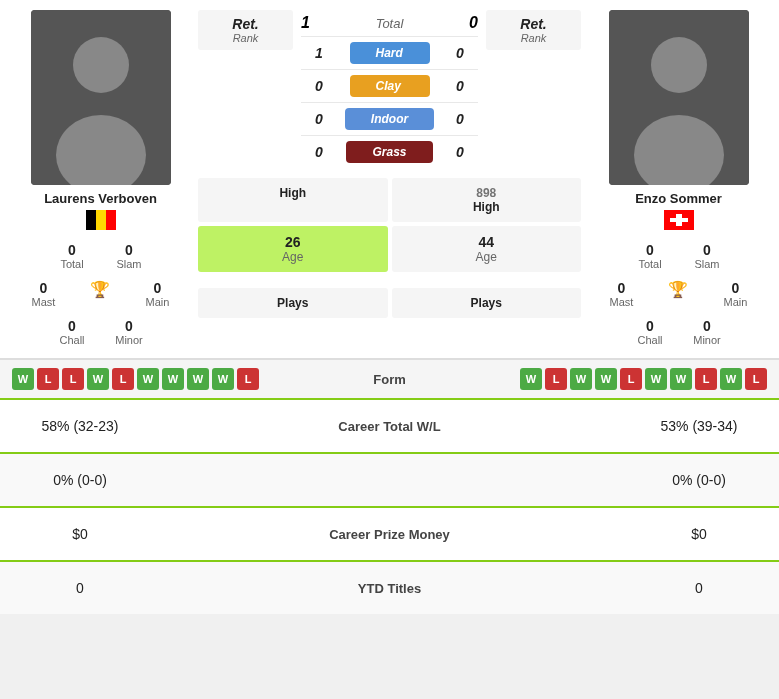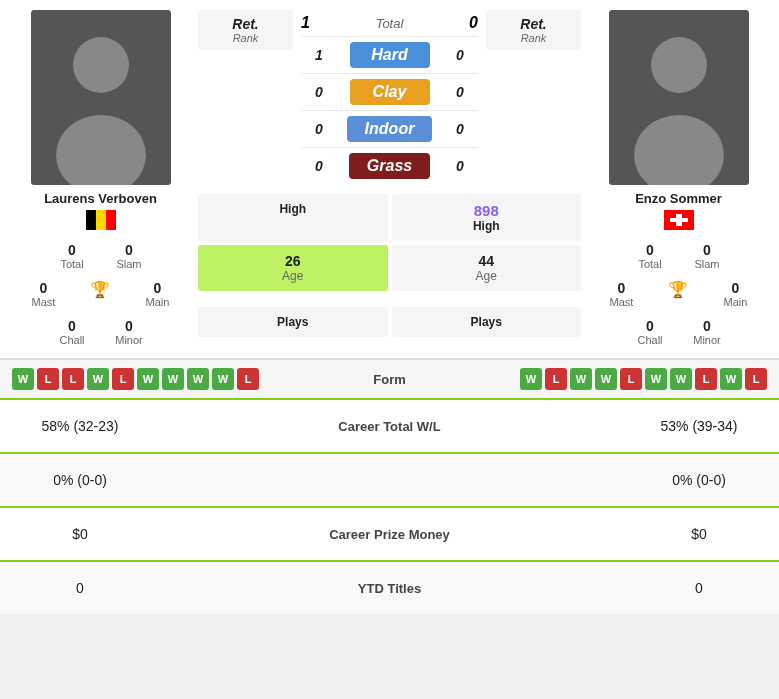--- a/index.html
+++ b/index.html
@@ -65,25 +65,24 @@
     }
 
     .flag {
       margin: 4px auto;
       display: flex;
       justify-content: center;
     }
 
     .surface-badge {
       border-radius: 4px;
-      padding: 4px 18px;
+      padding: 4px 26px;
       color: #fff;
-      font-size: 16px;
-      font-weight: bold;
-      text-align: center;
+      font-size: 12px;
+      font-weight: bold;
       min-width: 80px;
     }
 
     .surface-hard { background: #4a90d9; }
     .surface-clay { background: #e8a020; }
     .surface-indoor { background: #5a8fd8; }
     .surface-grass { background: #7f1d1d; }
 
     
     .match-area {
@@ -308,21 +307,21 @@
           <div style="font-size:11px; color:#666;">Rank</div>
         </div>
       </div>
 
       <div style="display:flex; justify-content:space-between; gap:4px; margin-top:4px;">
         <div style="background:#f5f5f5; border-radius:3px; padding:8px; text-align:center; flex:1;">
           <div style="font-size:14px; font-weight:bold; color:#222;"> </div>
           <div style="font-size:12px; color:#222; font-weight:bold;">High</div>
         </div>
         <div style="background:#f5f5f5; border-radius:3px; padding:8px; text-align:center; flex:1;">
-          <div style="font-size:15px; font-weight:bold; color:#8b5cf6;">898</div>
+          <div style="font-size:12px; font-weight:bold; color:#737373;">898</div>
           <div style="font-size:12px; color:#222; font-weight:bold;">High</div>
         </div>
       </div>
       <div style="display:flex; justify-content:space-between; gap:4px; margin-top:4px;">
         <div style="background:#bef264; border-radius:3px; padding:8px; text-align:center; flex:1;">
           <div style="font-size:14px; font-weight:bold; color:#222;">26</div>
           <div style="font-size:12px; color:#666;">Age</div>
         </div>
         <div style="background:#f5f5f5; border-radius:3px; padding:8px; text-align:center; flex:1;">
           <div style="font-size:14px; font-weight:bold; color:#222;">44</div>

